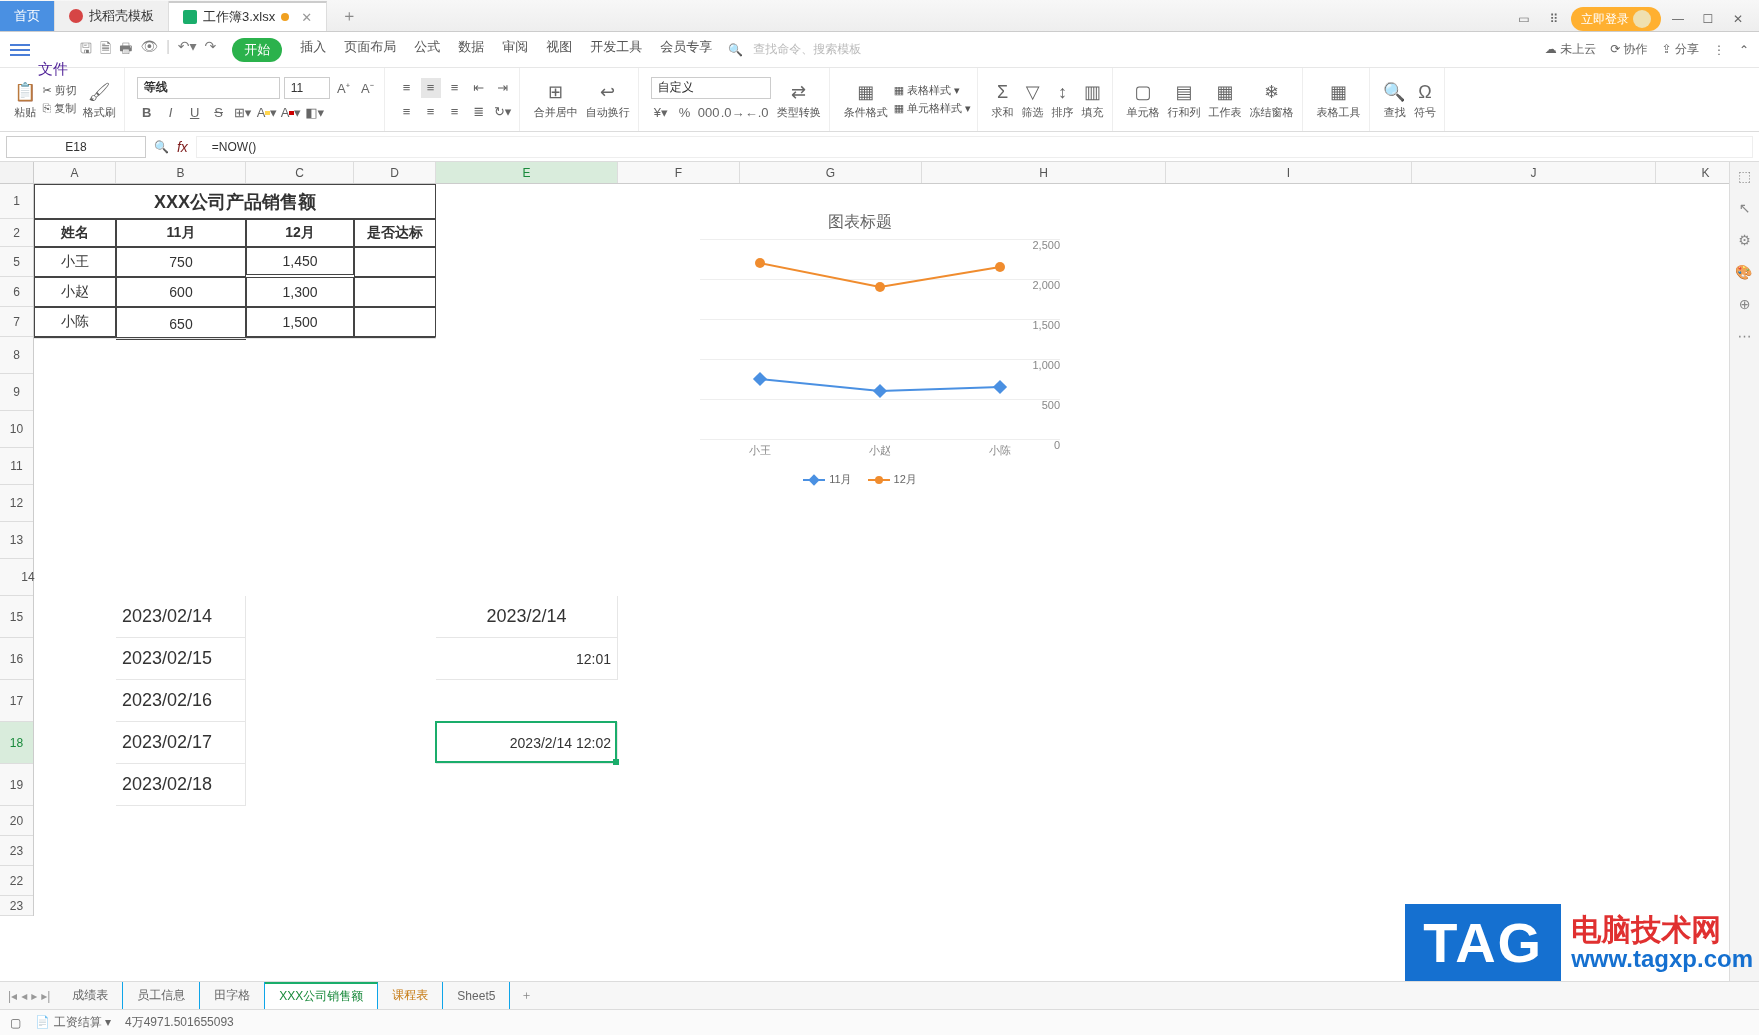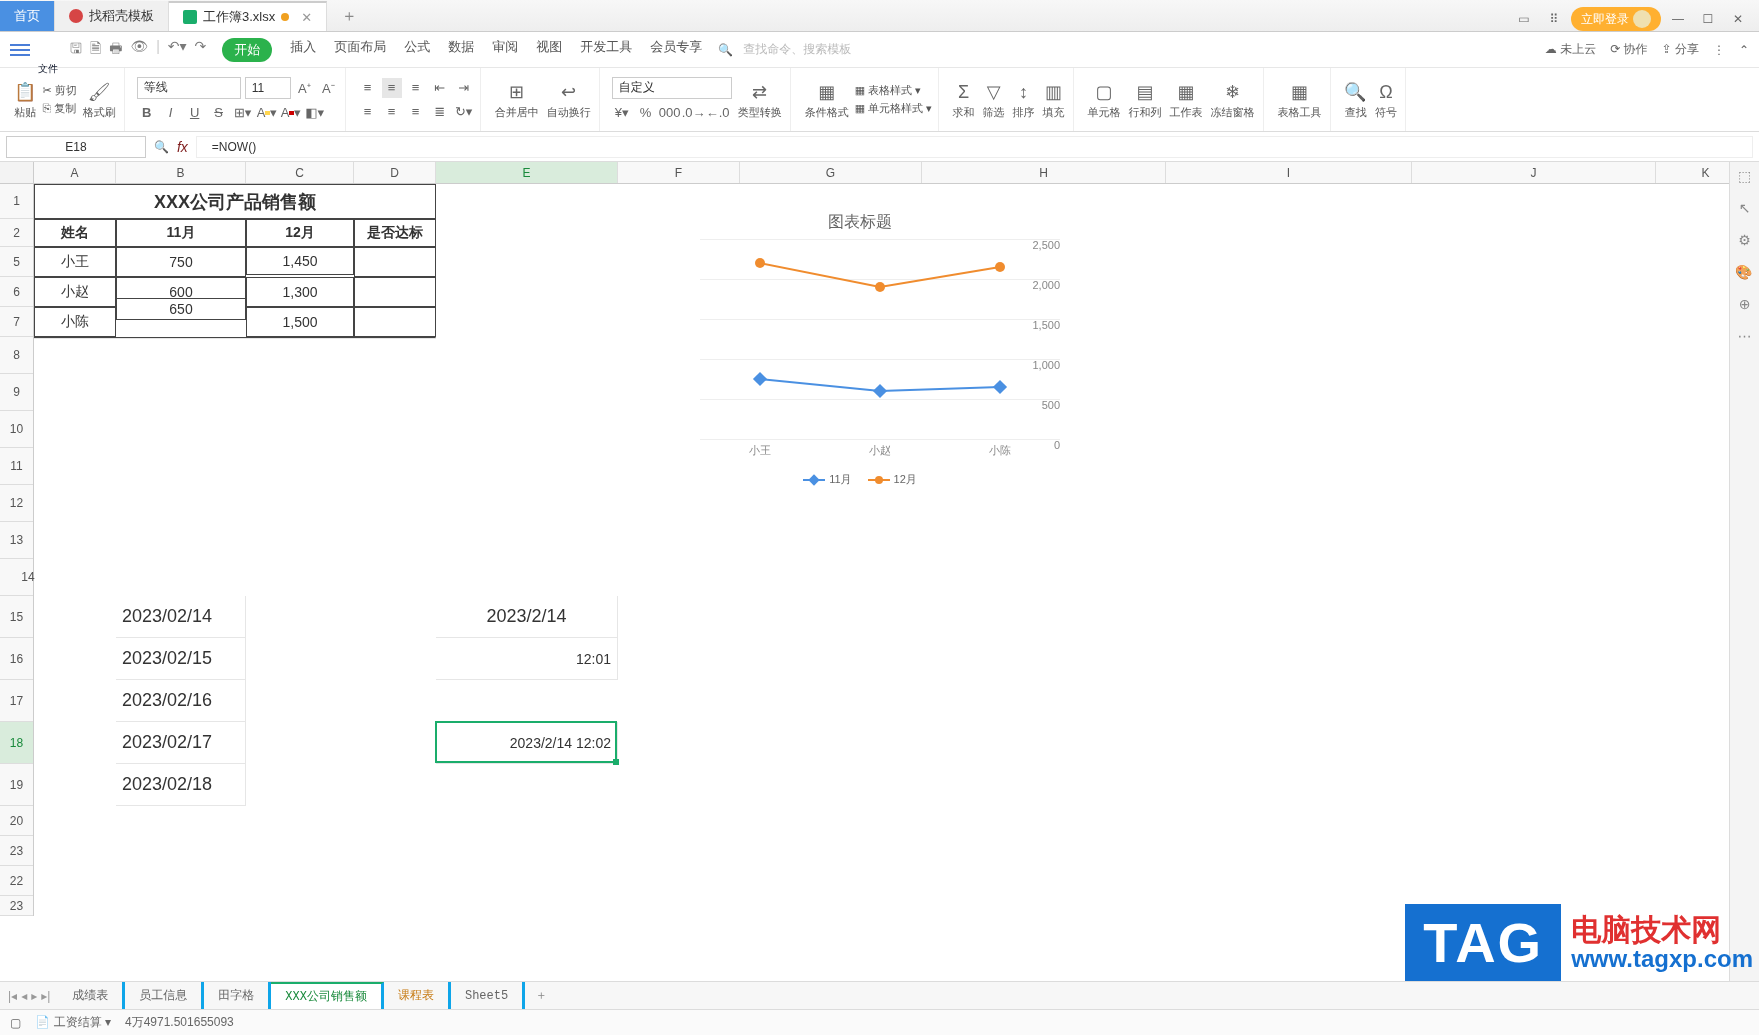--- a/index.html
+++ b/index.html
@@ -13,39 +13,39 @@
   .tab .plus{color:#888;font-size:16px;}
   .doc-icon{width:14px;height:14px;background:#1aad6b;border-radius:2px;}
   .tmpl-icon{width:14px;height:14px;background:#d64545;border-radius:50%;}
   .winctrl{margin-left:auto;display:flex;align-items:center;gap:4px;padding:0 8px;}
   .winctrl .pill{background:#ffb030;color:#fff;border-radius:14px;padding:3px 10px;font-size:12px;display:flex;align-items:center;gap:4px;}
   .winctrl .avatar{width:18px;height:18px;border-radius:50%;background:#efe0b0;}
   .winctrl .icn{width:26px;height:20px;display:flex;align-items:center;justify-content:center;color:#666;cursor:pointer;}
   .menubar{height:36px;display:flex;align-items:center;gap:2px;padding:0 10px;border-bottom:1px solid #e7e7e7;background:#fff;}
   .menubar .hb{width:20px;height:20px;display:flex;flex-direction:column;justify-content:center;gap:3px;margin-right:6px;}
   .menubar .hb span{height:2px;background:#4a7ed8;}
-  .menubar .file{font-size:10px;color:#0f172a;margin-right:10px;margin-top:39px;}
+  .menubar .file{font-size:15px;color:#4c1d95;margin-right:10px;margin-top:39px;}
   .menubar .qicons{display:flex;gap:8px;color:#7a7a7a;font-size:14px;}
   .menubar .qicons span{cursor:pointer;}
   .menubar .mtabs{display:flex;gap:18px;margin-left:14px;font-size:13px;color:#555;}
   .menubar .mtabs .m{cursor:pointer;}
   .menubar .mtabs .start{background:#2bb24c;color:#fff;padding:3px 12px;border-radius:12px;}
   .menubar .search{margin-left:14px;color:#bbb;font-size:12px;display:flex;gap:10px;align-items:center;}
   .menubar .right{margin-left:auto;display:flex;gap:14px;align-items:center;color:#666;font-size:12px;}
   .menubar .right span{cursor:pointer;}
 
   .ribbon{height:64px;background:#fff;border-bottom:1px solid #dcdcdc;display:flex;align-items:center;padding:0 6px;gap:6px;}
   .rgrp{display:flex;align-items:center;gap:4px;padding:0 6px;border-right:1px solid #eee;height:100%;}
   .rbtn{display:flex;flex-direction:column;align-items:center;justify-content:center;font-size:11px;color:#555;cursor:pointer;padding:0 2px;}
   .rbtn .ic{height:26px;display:flex;align-items:center;justify-content:center;font-size:18px;color:#666;}
   .small{font-size:11px;color:#555;display:flex;align-items:center;gap:3px;cursor:pointer;}
   .fontbox{display:flex;flex-direction:column;gap:4px;}
   .fontrow{display:flex;gap:4px;align-items:center;}
   .sel{height:22px;border:1px solid #ccc;background:#fff;display:flex;align-items:center;padding:0 6px;color:#333;font-size:12px;}
-  .sel.fn{width:104px;} .sel.fs{width:46px;}
+  .sel.fn{width:143px;font-weight:bold;} .sel.fs{width:46px;}
   .micn{width:20px;height:20px;display:flex;align-items:center;justify-content:center;color:#666;font-size:13px;cursor:pointer;}
   .colorswatch{width:14px;height:4px;background:#333;}
   .yellow{background:#ffd54f;}
 
   .namebox{height:30px;border-bottom:1px solid #dcdcdc;display:flex;align-items:center;padding:0 6px;gap:8px;background:#fff;}
   .nb{width:140px;height:22px;border:1px solid #ccc;text-align:center;font-size:12px;line-height:20px;color:#333;}
   .fx{color:#7f1d1d;font-style:italic;font-size:14px;}
   .fbar{flex:1;height:22px;border:1px solid #eee;padding:0 15px;line-height:20px;font-size:12px;}
 
   .main{display:flex;height:calc(100% - 32px - 36px - 64px - 30px - 28px - 26px);}
@@ -79,21 +79,21 @@
   .lgline{width:22px;height:2px;position:relative;}
   .lgline::after{content:"";position:absolute;width:8px;height:8px;left:7px;top:-3px;transform:rotate(45deg);}
   .lg1 .lgline{background:#4a90e2;} .lg1 .lgline::after{background:#4a90e2;}
   .lg2 .lgline{background:#f08c2e;} .lg2 .lgline::after{background:#f08c2e;border-radius:50%;transform:none;}
 
   .rside{width:30px;background:#f4f4f4;border-left:1px solid #dcdcdc;display:flex;flex-direction:column;align-items:center;padding-top:6px;gap:16px;}
   .rside span{color:#888;font-size:14px;cursor:pointer;}
 
   .sheettabs{height:28px;border-top:1px solid #dcdcdc;display:flex;align-items:center;background:#f7f7f7;font-size:12px;}
   .sheettabs .nav{display:flex;gap:4px;padding:0 8px;color:#999;}
-  .sheettabs .stab{padding:0 14px;height:100%;display:flex;align-items:center;border-right:3px solid #0ea5e9;color:#666;cursor:pointer;font-family:Liberation Mono, monospace;}
+  .sheettabs .stab{padding:0 14px;height:100%;display:flex;align-items:center;border-right:1px solid #0ea5e9;color:#666;cursor:pointer;}
   .sheettabs .stab.cur{background:#fff;color:#1a8a3c;border-top:2px solid #1aad6b;}
   .sheettabs .stab.orange{color:#c77c16;}
   .sheettabs .add{padding:0 10px;color:#888;cursor:pointer;}
 
   .status{height:26px;border-top:1px solid #dcdcdc;display:flex;align-items:center;padding:0 10px;gap:14px;font-size:12px;color:#666;background:#fafafa;}
 
   .watermark{position:absolute;right:6px;bottom:54px;z-index:20;display:flex;align-items:center;gap:10px;}
   .watermark .tag{background:#1570d0;color:#fff;font-weight:bold;font-size:56px;padding:6px 18px;font-family:Arial;letter-spacing:2px;}
   .watermark .txt{display:flex;flex-direction:column;font-weight:bold;line-height:1.1;}
   .watermark .cn{color:#e03030;font-size:30px;}
@@ -367,21 +367,21 @@
         <div class="cell thickborder hc" style="left: 320px; top: 35px; width: 82px; height: 28px; font-weight: bold;">是否达标</div>
         <div class="cell thickborder hc" style="left: 0px; top: 63px; width: 82px; height: 30px;">小王</div>
         <div class="cell thickborder hc" style="left: 82px; top: 63px; width: 130px; height: 30px;">750</div>
         <div class="cell thickborder hc" style="left: 212px; top: 63px; width: 108px; height: 28px;">1,450</div>
         <div class="cell thickborder hc" style="left: 320px; top: 63px; width: 82px; height: 30px;"></div>
         <div class="cell thickborder hc" style="left: 0px; top: 93px; width: 82px; height: 30px;">小赵</div>
         <div class="cell thickborder hc" style="left: 82px; top: 93px; width: 130px; height: 30px;">600</div>
         <div class="cell thickborder hc" style="left: 212px; top: 93px; width: 108px; height: 30px;">1,300</div>
         <div class="cell thickborder hc" style="left: 320px; top: 93px; width: 82px; height: 30px;"></div>
         <div class="cell thickborder hc" style="left: 0px; top: 123px; width: 82px; height: 30px;">小陈</div>
-        <div class="cell thickborder hc" style="left: 82px; top: 114px; width: 130px; height: 22px;">650</div>
+        <div class="cell thickborder hc" style="left: 82px; top: 123px; width: 130px; height: 33px;">650</div>
         <div class="cell thickborder hc" style="left: 212px; top: 123px; width: 108px; height: 30px;">1,500</div>
         <div class="cell thickborder hc" style="left: 320px; top: 123px; width: 82px; height: 30px;"></div>
         <div class="cell" style="left: 0px; top: 153px; width: 402px; height: 1px; border-top: 1px solid rgb(68, 68, 68);"></div>
         <div class="cell big" style="left: 82px; top: 412px; width: 130px; height: 42px;">2023/02/14</div>
         <div class="cell big" style="left: 82px; top: 454px; width: 130px; height: 42px;">2023/02/15</div>
         <div class="cell big" style="left: 82px; top: 496px; width: 130px; height: 42px;">2023/02/16</div>
         <div class="cell big" style="left: 82px; top: 538px; width: 130px; height: 42px;">2023/02/17</div>
         <div class="cell big" style="left: 82px; top: 580px; width: 130px; height: 42px;">2023/02/18</div>
         <div class="cell big hc" style="left: 402px; top: 412px; width: 182px; height: 42px;">2023/2/14</div>
         <div class="cell rjust" style="left: 402px; top: 454px; width: 182px; height: 42px;">12:01</div>

